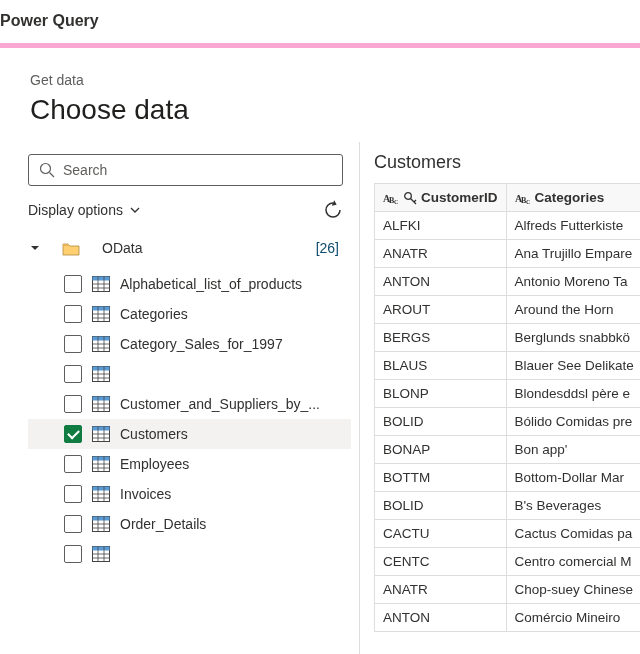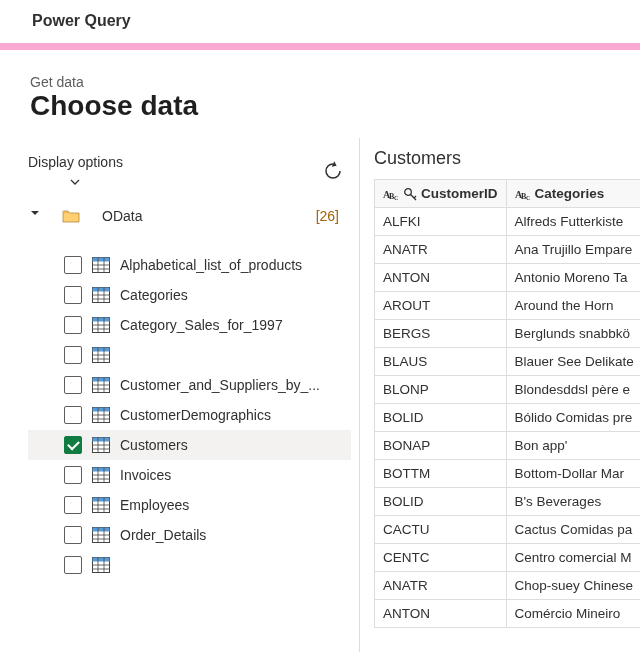--- a/index.html
+++ b/index.html
@@ -6,35 +6,36 @@
   body {
     font-family: "Segoe UI", -apple-system, BlinkMacSystemFont, sans-serif;
     font-size: 14px;
     color: #323130;
     background: #fff;
     width: 640px;
     height: 654px;
     overflow: hidden;
   }
   .title-bar {
-    padding: 12px 32px 13px;
+    padding: 12px 0 13px;
     font-size: 16px;
     font-weight: 600;
-    border-bottom: 7px solid #f9a8d4;
+    border-bottom: 5px solid #f9a8d4;
   }
   .header-area {
     padding: 24px 30px 16px;
   }
   .subtitle {
     font-size: 14px;
     color: #605e5c;
+    margin-bottom: 6px;
   }
   .heading {
     font-size: 28px;
-    font-weight: 700;
+    font-weight: 400;
     color: #201f1e;
   }
   .main {
     display: flex;
     height: calc(654px - 140px);
   }
   .left-pane {
     width: 360px;
     padding: 12px 8px 0 28px;
     border-right: 1px solid #ddd;
@@ -64,44 +65,43 @@
     align-items: center;
     justify-content: space-between;
     padding: 4px 8px 10px 0;
   }
   .display-options {
     display: inline-flex;
     align-items: center;
     gap: 6px;
     font-size: 14px;
     cursor: pointer;
-    flex-direction: column;
   }
   .refresh-btn {
     cursor: pointer;
     display: inline-flex;
   }
   .tree { margin-top: 4px; }
   .tree-root {
     display: flex;
-    align-items: flex-start;
+    align-items: center;
     padding: 6px 2px;
     gap: 22px;
     cursor: pointer;
   }
   .tree-root .count {
     margin-left: auto;
     margin-right: 10px;
-    color: #a16207;
+    color: #0c4a6e;
     padding-left: 48px;
   }
   .folder-icon {
     width: 18px; height: 15px;
   }
-  .tree-children { margin-top: 20px; text-align: right; }
+  .tree-children { margin-top: 7px; text-align: right; }
   .tree-item {
     display: flex;
     align-items: center;
     padding: 6px 4px 6px 36px;
     gap: 10px;
     cursor: pointer;
   }
   .tree-item.selected {
     background: #f3f2f1;
   }
@@ -176,20 +176,27 @@
 <div class="title-bar">Power Query</div>
 
 <div class="header-area">
   <div class="subtitle">Get data</div>
   <div class="heading">Choose data</div>
 </div>
 
 <div class="main">
   <div class="left-pane">
 
+    <div class="search-box">
+      <svg width="16" height="16" viewBox="0 0 16 16" fill="none">
+        <circle cx="6.5" cy="6.5" r="5" stroke="#605e5c" stroke-width="1.2"></circle>
+        <line x1="10.5" y1="10.5" x2="15" y2="15" stroke="#605e5c" stroke-width="1.2"></line>
+      </svg>
+      <input type="text" placeholder="Search" style="">
+    </div>
 
     <div class="options-row">
       <div class="display-options">
         <span>Display options</span>
         <svg width="12" height="12" viewBox="0 0 12 12">
             <path d="M2 4 L6 8 L10 4" stroke="#323130" stroke-width="1.3" fill="none"></path>
           </svg>
       </div>
       <span class="refresh-btn">
         <svg width="20" height="20" viewBox="0 0 20 20" fill="none">
@@ -264,32 +271,20 @@
             <svg class="table-icon" viewBox="0 0 18 16">
               <rect x="0.5" y="0.5" width="17" height="15" fill="#fff" stroke="#444" stroke-width="1"></rect>
               <rect x="0.5" y="0.5" width="17" height="4" fill="#5b9bd5"></rect>
               <line x1="6" y1="0.5" x2="6" y2="15.5" stroke="#444" stroke-width="0.8"></line>
               <line x1="12" y1="0.5" x2="12" y2="15.5" stroke="#444" stroke-width="0.8"></line>
               <line x1="0.5" y1="8" x2="17.5" y2="8" stroke="#444" stroke-width="0.8"></line>
               <line x1="0.5" y1="12" x2="17.5" y2="12" stroke="#444" stroke-width="0.8"></line>
             </svg>
             <span class="tree-item-label">Customer_and_Suppliers_by_...</span>
           </div>
-          <div class="tree-item">
-            <span class="checkbox"></span>
-            <svg class="table-icon" viewBox="0 0 18 16">
-              <rect x="0.5" y="0.5" width="17" height="15" fill="#fff" stroke="#444" stroke-width="1"></rect>
-              <rect x="0.5" y="0.5" width="17" height="4" fill="#5b9bd5"></rect>
-              <line x1="6" y1="0.5" x2="6" y2="15.5" stroke="#444" stroke-width="0.8"></line>
-              <line x1="12" y1="0.5" x2="12" y2="15.5" stroke="#444" stroke-width="0.8"></line>
-              <line x1="0.5" y1="8" x2="17.5" y2="8" stroke="#444" stroke-width="0.8"></line>
-              <line x1="0.5" y1="12" x2="17.5" y2="12" stroke="#444" stroke-width="0.8"></line>
-            </svg>
-            <span class="tree-item-label">CustomerDemographics</span>
-          </div>
           <div class="tree-item selected">
             <span class="checkbox checked"></span>
             <svg class="table-icon" viewBox="0 0 18 16">
               <rect x="0.5" y="0.5" width="17" height="15" fill="#fff" stroke="#444" stroke-width="1"></rect>
               <rect x="0.5" y="0.5" width="17" height="4" fill="#5b9bd5"></rect>
               <line x1="6" y1="0.5" x2="6" y2="15.5" stroke="#444" stroke-width="0.8"></line>
               <line x1="12" y1="0.5" x2="12" y2="15.5" stroke="#444" stroke-width="0.8"></line>
               <line x1="0.5" y1="8" x2="17.5" y2="8" stroke="#444" stroke-width="0.8"></line>
               <line x1="0.5" y1="12" x2="17.5" y2="12" stroke="#444" stroke-width="0.8"></line>
             </svg>
@@ -298,33 +293,33 @@
           <div class="tree-item">
             <span class="checkbox"></span>
             <svg class="table-icon" viewBox="0 0 18 16">
               <rect x="0.5" y="0.5" width="17" height="15" fill="#fff" stroke="#444" stroke-width="1"></rect>
               <rect x="0.5" y="0.5" width="17" height="4" fill="#5b9bd5"></rect>
               <line x1="6" y1="0.5" x2="6" y2="15.5" stroke="#444" stroke-width="0.8"></line>
               <line x1="12" y1="0.5" x2="12" y2="15.5" stroke="#444" stroke-width="0.8"></line>
               <line x1="0.5" y1="8" x2="17.5" y2="8" stroke="#444" stroke-width="0.8"></line>
               <line x1="0.5" y1="12" x2="17.5" y2="12" stroke="#444" stroke-width="0.8"></line>
             </svg>
+            <span class="tree-item-label">Employees</span>
+          </div>
+          <div class="tree-item">
+            <span class="checkbox"></span>
+            <svg class="table-icon" viewBox="0 0 18 16">
+              <rect x="0.5" y="0.5" width="17" height="15" fill="#fff" stroke="#444" stroke-width="1"></rect>
+              <rect x="0.5" y="0.5" width="17" height="4" fill="#5b9bd5"></rect>
+              <line x1="6" y1="0.5" x2="6" y2="15.5" stroke="#444" stroke-width="0.8"></line>
+              <line x1="12" y1="0.5" x2="12" y2="15.5" stroke="#444" stroke-width="0.8"></line>
+              <line x1="0.5" y1="8" x2="17.5" y2="8" stroke="#444" stroke-width="0.8"></line>
+              <line x1="0.5" y1="12" x2="17.5" y2="12" stroke="#444" stroke-width="0.8"></line>
+            </svg>
             <span class="tree-item-label">Invoices</span>
-          </div>
-          <div class="tree-item">
-            <span class="checkbox"></span>
-            <svg class="table-icon" viewBox="0 0 18 16">
-              <rect x="0.5" y="0.5" width="17" height="15" fill="#fff" stroke="#444" stroke-width="1"></rect>
-              <rect x="0.5" y="0.5" width="17" height="4" fill="#5b9bd5"></rect>
-              <line x1="6" y1="0.5" x2="6" y2="15.5" stroke="#444" stroke-width="0.8"></line>
-              <line x1="12" y1="0.5" x2="12" y2="15.5" stroke="#444" stroke-width="0.8"></line>
-              <line x1="0.5" y1="8" x2="17.5" y2="8" stroke="#444" stroke-width="0.8"></line>
-              <line x1="0.5" y1="12" x2="17.5" y2="12" stroke="#444" stroke-width="0.8"></line>
-            </svg>
-            <span class="tree-item-label">Employees</span>
           </div>
           <div class="tree-item">
             <span class="checkbox"></span>
             <svg class="table-icon" viewBox="0 0 18 16">
               <rect x="0.5" y="0.5" width="17" height="15" fill="#fff" stroke="#444" stroke-width="1"></rect>
               <rect x="0.5" y="0.5" width="17" height="4" fill="#5b9bd5"></rect>
               <line x1="6" y1="0.5" x2="6" y2="15.5" stroke="#444" stroke-width="0.8"></line>
               <line x1="12" y1="0.5" x2="12" y2="15.5" stroke="#444" stroke-width="0.8"></line>
               <line x1="0.5" y1="8" x2="17.5" y2="8" stroke="#444" stroke-width="0.8"></line>
               <line x1="0.5" y1="12" x2="17.5" y2="12" stroke="#444" stroke-width="0.8"></line>

